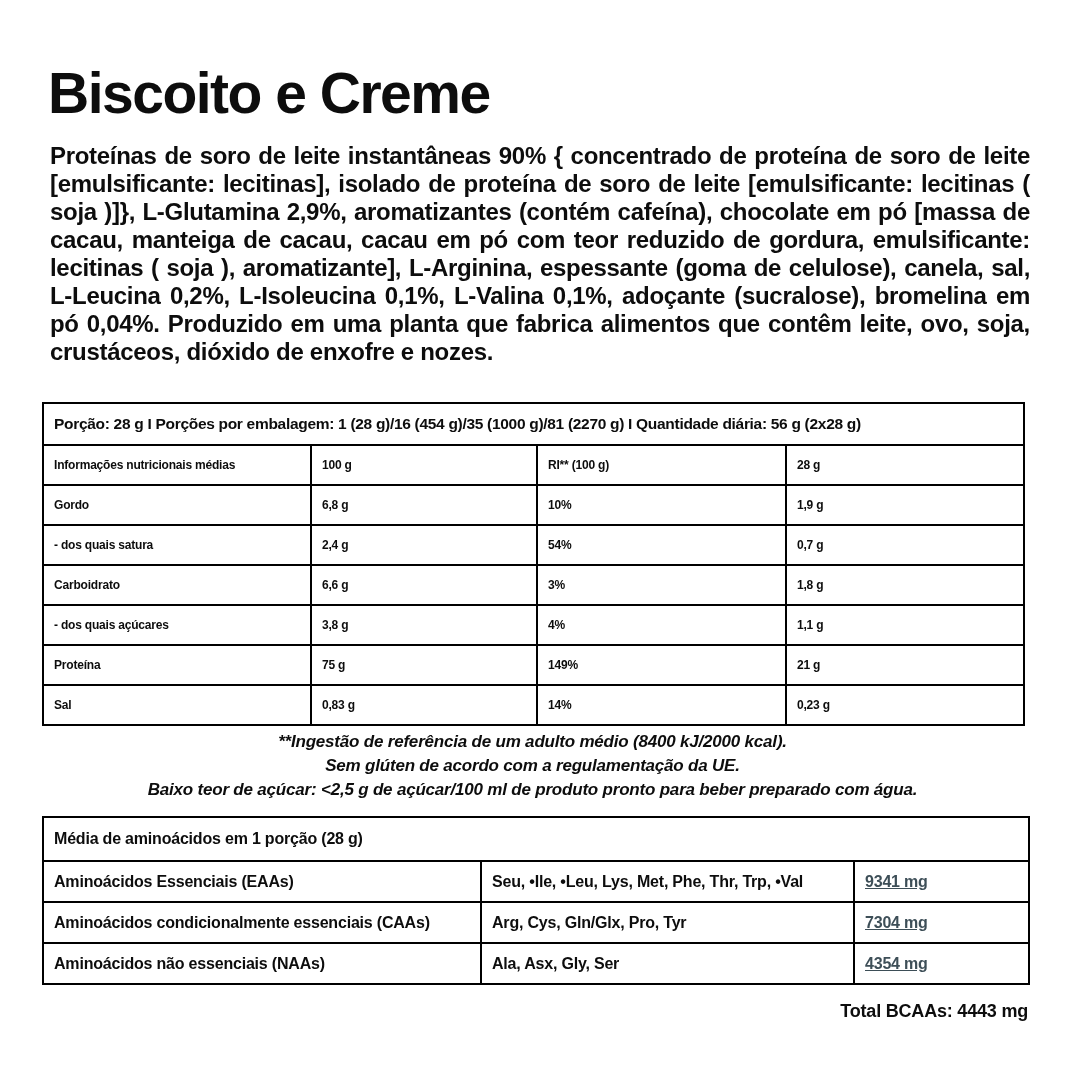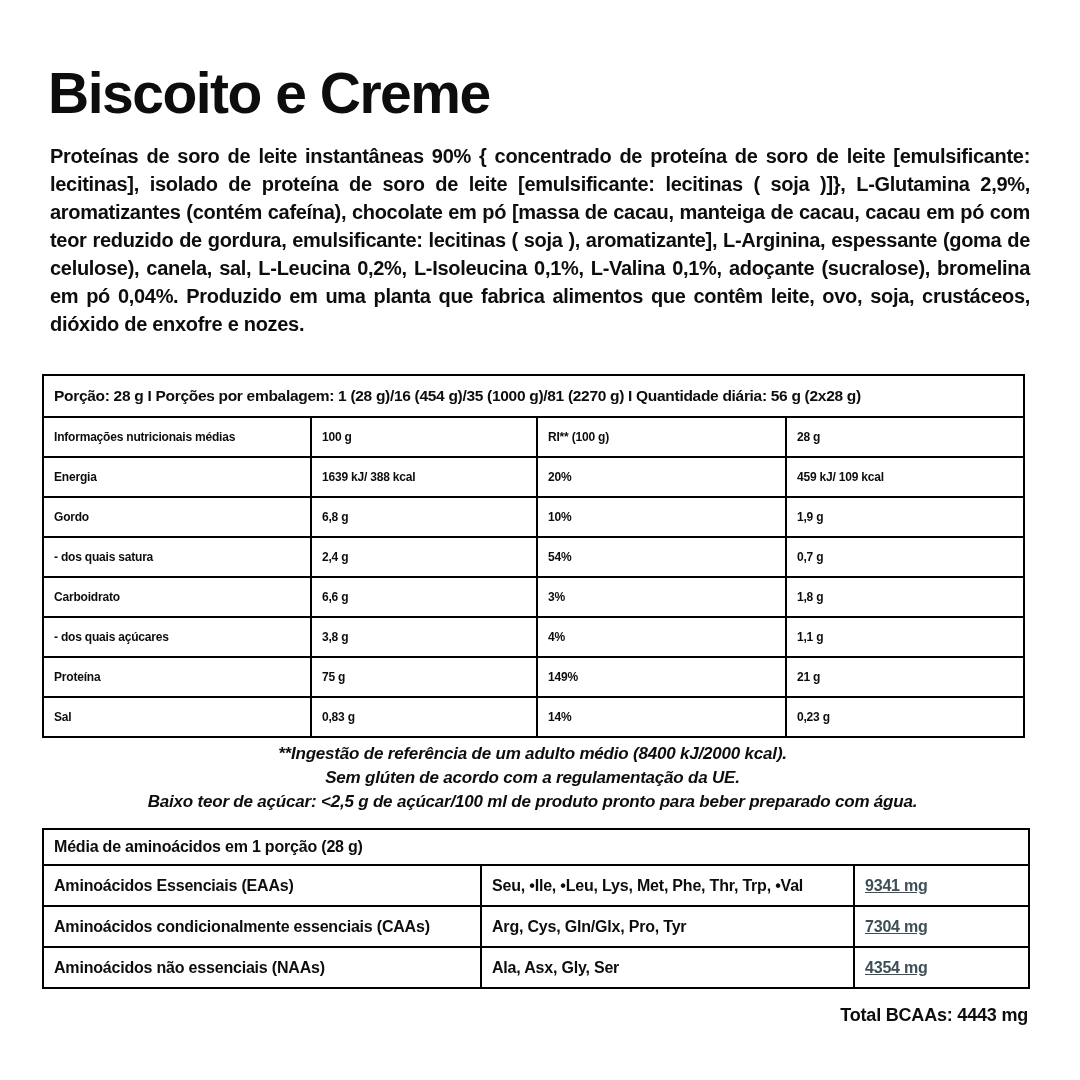--- a/index.html
+++ b/index.html
@@ -21,21 +21,21 @@
   h1.title {
     margin: 64px 0 0 6px;
     font-size: 57px;
     line-height: 58px;
     font-weight: bold;
     letter-spacing: -1.5px;
   }
   p.ingredients {
     margin: 20px 0 0 8px;
     width: 980px;
-    font-size: 20px;
+    font-size: 24px;
     line-height: 28px;
     font-weight: bold;
     letter-spacing: -0.3px;
     text-align: justify;
   }
   table {
     border-collapse: collapse;
     table-layout: fixed;
     font-weight: bold;
   }
@@ -72,21 +72,21 @@
     width: 986px;
   }
   table.amino td {
     border: 2px solid #000;
     height: 41px;
     padding: 0 6px 0 10px;
     vertical-align: middle;
     font-size: 16px;
     letter-spacing: -0.2px;
   }
-  table.amino tr.amino-header-row td { height: 36px; }
+  table.amino tr.amino-header-row td { height: 44px; }
   table.amino td.amount { color: var(--amount-color, #3d4e57); text-decoration: underline; }
   p.total {
     margin: 16px 0 0 0;
     width: 986px;
     text-align: right;
     font-size: 18px;
     font-weight: bold;
     letter-spacing: -0.2px;
   }
 </style>
@@ -108,26 +108,20 @@
     </colgroup>
     <tbody>
       <tr class="serving-row">
         <td colspan="4">Porção: 28 g I Porções por embalagem: 1 (28 g)/16 (454 g)/35 (1000 g)/81 (2270 g) I Quantidade diária: 56 g (2x28 g)</td>
       </tr>
       <tr>
         <td>Informações nutricionais médias</td>
         <td>100 g</td>
         <td>RI** (100 g)</td>
         <td>28 g</td>
-      </tr>
-      <tr>
-        <td>Energia</td>
-        <td>1639 kJ/ 388 kcal</td>
-        <td>20%</td>
-        <td>459 kJ/ 109 kcal</td>
       </tr>
       <tr>
         <td>Gordo</td>
         <td>6,8 g</td>
         <td>10%</td>
         <td>1,9 g</td>
       </tr>
       <tr>
         <td>- dos quais satura</td>
         <td>2,4 g</td>

